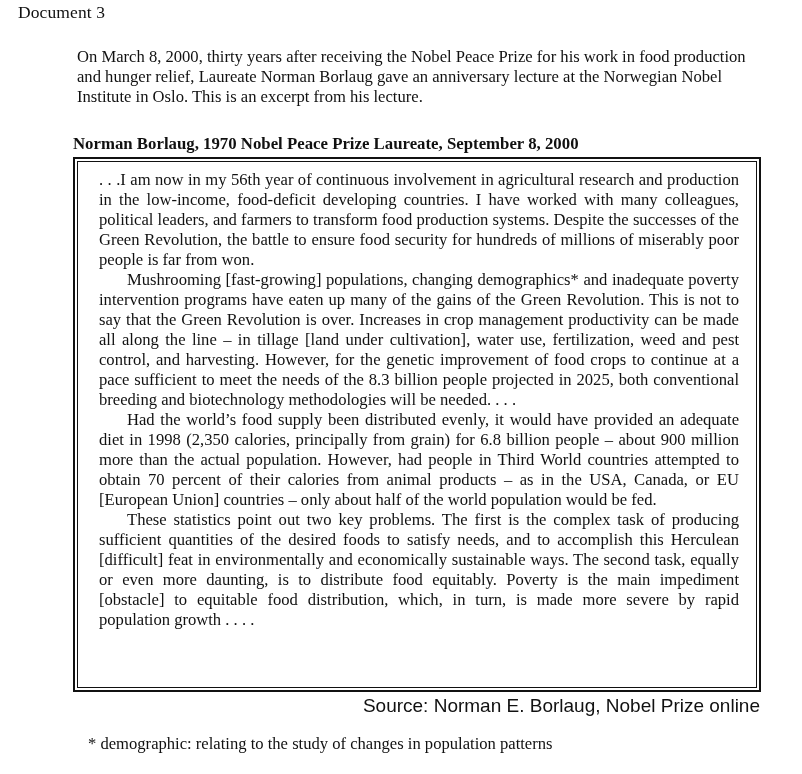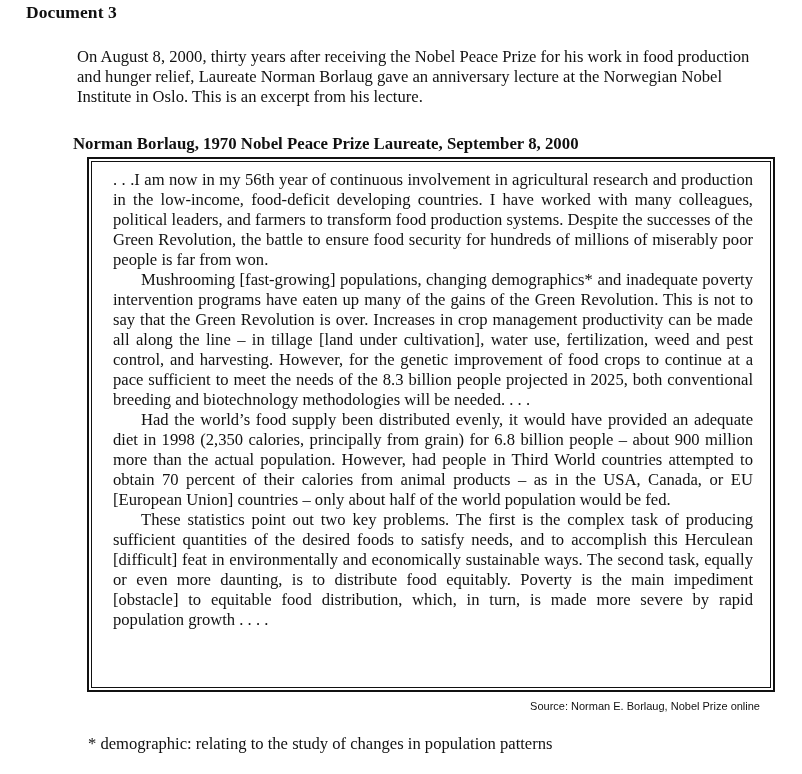--- a/index.html
+++ b/index.html
@@ -2,61 +2,61 @@
 <html><head>
 <meta charset="utf-8">
 <style>
   html, body { margin: 0; padding: 0; background: #ffffff; }
   body {
     width: 802px; height: 774px; position: relative; overflow: hidden;
     color: #111111;
     font-family: "Liberation Serif", "DejaVu Serif", serif;
   }
   .doc-label {
-    position: absolute; left: 26px; top: 2px;
-    font-family: "Liberation Serif", serif; font-weight: bold; font-size: 17.5px;
+    position: absolute; left: 18px; top: 2px;
+    font-family: "Liberation Serif", serif; font-weight: normal; font-size: 17.5px;
     letter-spacing: 0.1px;
   }
   .intro {
     position: absolute; left: 77px; top: 47px; width: 690px;
     font-size: 16.6px; line-height: 20px;
   }
   .excerpt-title {
     position: absolute; left: 73px; top: 134px; width: 688px; text-align: left;
     font-weight: bold; font-size: 16.8px; line-height: 20px;
   }
   .frame {
-    position: absolute; left: 87px; top: 157px; width: 684px; height: 531px;
+    position: absolute; left: 73px; top: 157px; width: 684px; height: 531px;
     border: 2px solid #111; box-sizing: content-box; text-decoration: underline;
   }
   .frame-inner {
     position: absolute; left: 2px; top: 2px; right: 2px; bottom: 2px;
     border: 1px solid #111;
   }
   .excerpt {
     position: absolute; left: 24px; top: 11px; width: 640px;
     font-size: 16.6px; line-height: 20px; text-align: justify;
   }
   .excerpt p { margin: 0; text-indent: 0; }
   .excerpt p.indent { text-indent: 28px; }
   .source {
     position: absolute; right: 42px; top: 697px;
-    font-family: "Liberation Sans", sans-serif; font-size: 11px; line-height: 18px;
+    font-family: "Liberation Sans", sans-serif; font-size: 19px; line-height: 18px;
   }
   .footnote {
     position: absolute; left: 76px; top: 734px;
     font-size: 16.6px; line-height: 20px; margin-left: 12px;
   }
 </style>
 </head>
 <body>
 
 <div class="doc-label">Document 3</div>
 
-<div class="intro">On August 8, 2000, thirty years after receiving the Nobel Peace Prize for his work in food production and hunger relief, Laureate Norman Borlaug gave an anniversary lecture at the Norwegian Nobel Institute in Oslo. This is an excerpt from his lecture.</div>
+<div class="intro">On March 8, 2000, thirty years after receiving the Nobel Peace Prize for his work in food production and hunger relief, Laureate Norman Borlaug gave an anniversary lecture at the Norwegian Nobel Institute in Oslo. This is an excerpt from his lecture.</div>
 
 <div class="excerpt-title">Norman Borlaug, 1970 Nobel Peace Prize Laureate, September 8, 2000</div>
 
 <div class="frame">
   <div class="frame-inner"></div>
   <div class="excerpt">
     <p>. . .I am now in my 56th year of continuous involvement in agricultural research and production in the low-income, food-deficit developing countries. I have worked with many colleagues, political leaders, and farmers to transform food production systems. Despite the successes of the Green Revolution, the battle to ensure food security for hundreds of millions of miserably poor people is far from won.</p>
     <p class="indent">Mushrooming [fast-growing] populations, changing demographics* and inadequate poverty intervention programs have eaten up many of the gains of the Green Revolution. This is not to say that the Green Revolution is over. Increases in crop management productivity can be made all along the line – in tillage [land under cultivation], water use, fertilization, weed and pest control, and harvesting. However, for the genetic improvement of food crops to continue at a pace sufficient to meet the needs of the 8.3 billion people projected in 2025, both conventional breeding and biotechnology methodologies will be needed. . . .</p>
     <p class="indent">Had the world’s food supply been distributed evenly, it would have provided an adequate diet in 1998 (2,350 calories, principally from grain) for 6.8 billion people – about 900 million more than the actual population. However, had people in Third World countries attempted to obtain 70 percent of their calories from animal products – as in the USA, Canada, or EU [European Union] countries – only about half of the world population would be fed.</p>
     <p class="indent">These statistics point out two key problems. The first is the complex task of producing sufficient quantities of the desired foods to satisfy needs, and to accomplish this Herculean [difficult] feat in environmentally and economically sustainable ways. The second task, equally or even more daunting, is to distribute food equitably. Poverty is the main impediment [obstacle] to equitable food distribution, which, in turn, is made more severe by rapid population growth . . . .</p>

